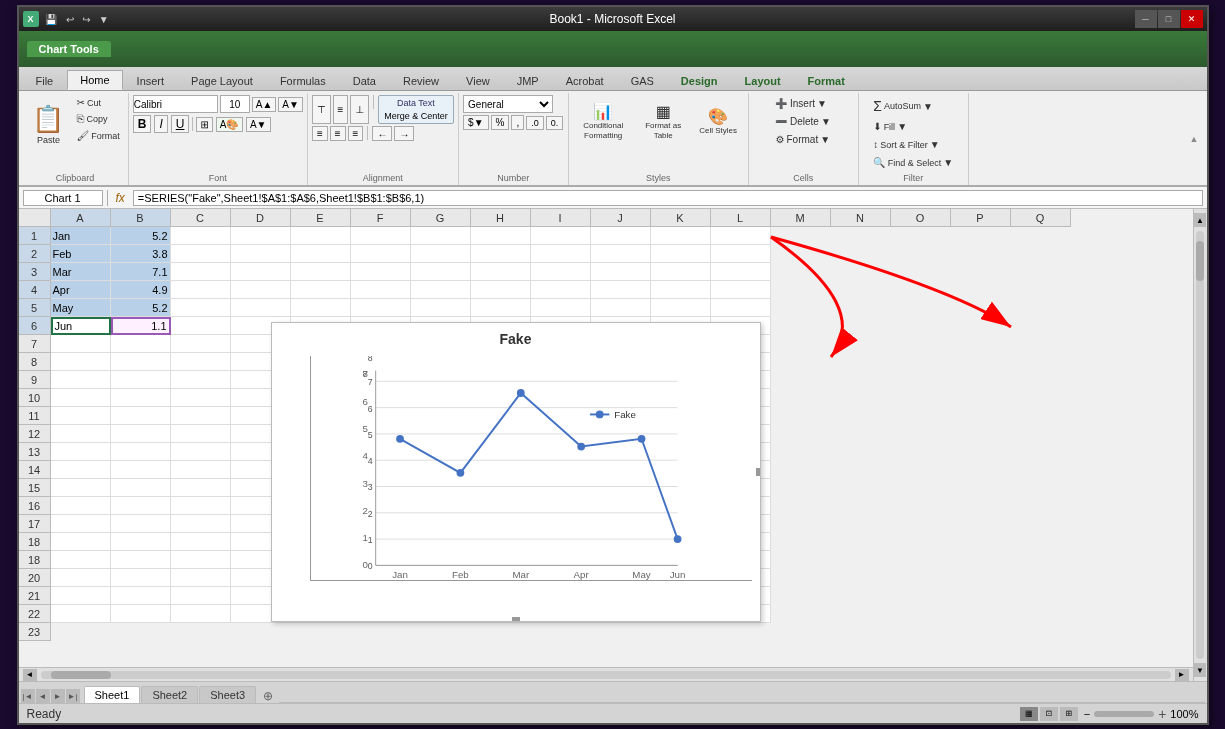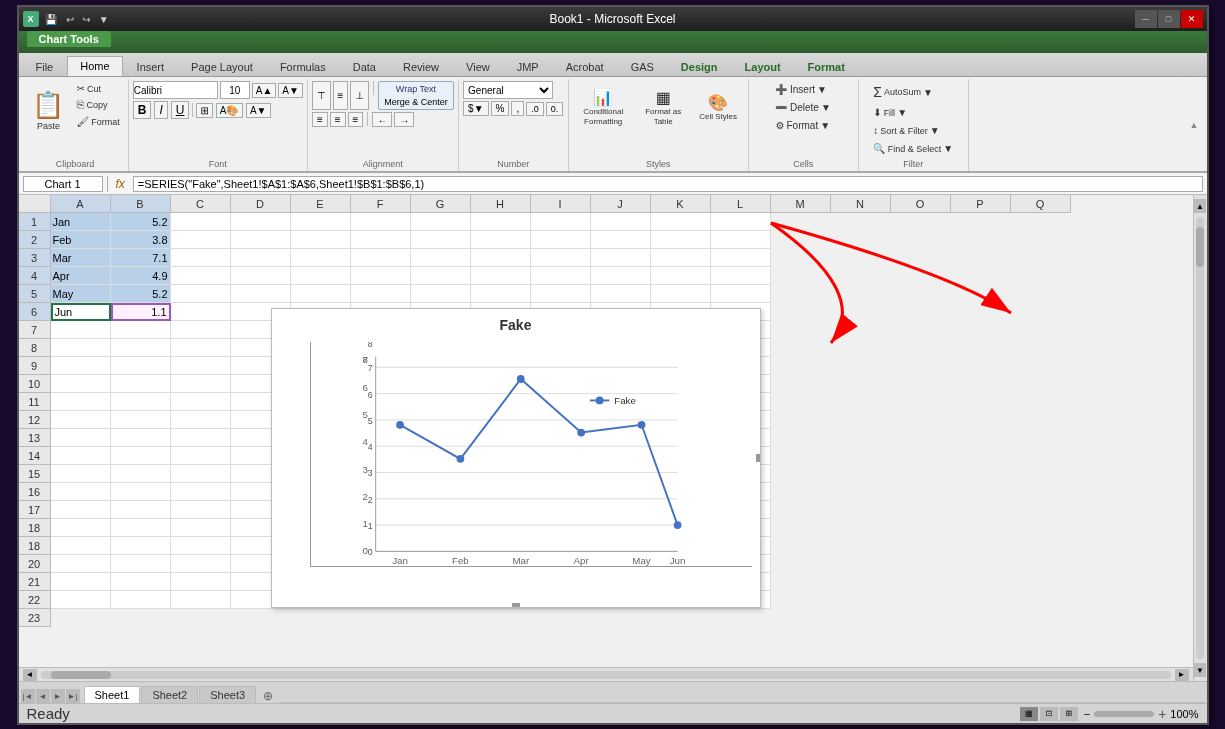--- a/index.html
+++ b/index.html
@@ -13,21 +13,21 @@
     .title-bar-left { display: flex; align-items: center; gap: 4px; }
     .title-icon { width: 16px; height: 16px; background: #4a7; border-radius: 2px; display: flex; align-items: center; justify-content: center; color: white; font-size: 9px; font-weight: bold; }
     .quick-access { display: flex; gap: 2px; }
     .qa-btn { background: none; border: none; color: #ccc; font-size: 10px; cursor: pointer; padding: 1px 3px; }
     .title-text { color: #fff; font-size: 12px; position: absolute; left: 50%; transform: translateX(-50%); }
     .window-controls { display: flex; gap: 1px; }
     .win-btn { width: 22px; height: 18px; background: #555; border: none; color: #ccc; font-size: 9px; cursor: pointer; display: flex; align-items: center; justify-content: center; }
     .win-btn.close { background: #c00; color: #fff; }
 
     
-    .chart-tools-bar { background: linear-gradient(to bottom, #3a7a3a, #2d5a2d); height: 22px; display: flex; align-items: flex-start; padding: 0 8px; flex-shrink: 0; }
+    .chart-tools-bar { background: linear-gradient(to bottom, #3a7a3a, #2d5a2d); height: 36px; display: flex; align-items: center; padding: 0 8px; flex-shrink: 0; }
     .chart-tools-label { color: #fff; font-size: 11px; font-weight: bold; padding: 2px 12px; background: #4a9a4a; border-radius: 3px 3px 0 0; }
 
     
     .ribbon-tabs { background: linear-gradient(to bottom, #d8d8d8, #c8c8c8); height: 24px; display: flex; align-items: flex-end; padding: 0 4px; flex-shrink: 0; border-bottom: 1px solid #999; }
     .ribbon-tab { padding: 3px 12px; font-size: 11px; cursor: pointer; color: #333; border: 1px solid transparent; border-bottom: none; background: none; margin-right: 1px; }
     .ribbon-tab.active { background: #f0f0f0; border-color: #aaa; border-bottom: 1px solid #f0f0f0; color: #000; font-weight: 500; }
     .ribbon-tab.chart-tab { color: #2a6a2a; font-weight: bold; }
 
     
     .ribbon { background: #f0f0f0; border-bottom: 2px solid #aaa; display: flex; align-items: stretch; padding: 2px 4px 0; flex-shrink: 0; height: 96px; }
@@ -91,21 +91,21 @@
     
     .sheet-tab-bar { height: 22px; background: #d4d4d4; border-top: 1px solid #bbb; display: flex; align-items: flex-end; padding: 0 2px; flex-shrink: 0; }
     .sheet-nav { display: flex; gap: 1px; margin-right: 4px; align-items: center; }
     .sheet-nav-btn { width: 14px; height: 14px; background: #bbb; border: none; cursor: pointer; font-size: 8px; display: flex; align-items: center; justify-content: center; color: #555; }
     .sheet-tab { padding: 2px 10px; font-size: 11px; cursor: pointer; border: 1px solid #bbb; border-bottom: none; background: #c8c8c8; color: #333; margin-right: 1px; border-radius: 2px 2px 0 0; }
     .sheet-tab.active { background: white; color: #000; font-weight: 500; }
     .sheet-add { width: 14px; height: 14px; background: none; border: none; cursor: pointer; font-size: 12px; color: #666; margin-left: 4px; }
 
     
     .status-bar { height: 20px; background: #d4d4d4; border-top: 1px solid #bbb; display: flex; align-items: center; justify-content: space-between; padding: 0 8px; flex-shrink: 0; }
-    .status-left { font-size: 15px; color: #333; }
+    .status-left { font-size: 12px; color: #333; }
     .status-right { display: flex; align-items: center; gap: 6px; }
     .view-btns { display: flex; gap: 2px; }
     .view-btn { width: 18px; height: 14px; background: #bbb; border: none; cursor: pointer; font-size: 8px; display: flex; align-items: center; justify-content: center; }
     .zoom-control { display: flex; align-items: center; gap: 4px; font-size: 11px; }
     .zoom-slider { width: 60px; height: 6px; background: #aaa; border-radius: 3px; }
     .zoom-plus { font-size: 14px; cursor: pointer; color: #555; }
 
     
     .styles-group { min-width: 180px; }
     .cells-group { min-width: 110px; }
@@ -236,21 +236,21 @@
     </div>
 
     <div class="ribbon-group" style="min-width:150px">
       <div class="ribbon-group-content" style="flex-direction:column;gap:2px">
         <div style="display:flex;gap:2px">
           <button style="padding:1px 4px;cursor:pointer;border:1px solid #aaa;background:#f5f5f5;font-size:10px">⊤</button>
           <button style="padding:1px 4px;cursor:pointer;border:1px solid #aaa;background:#f5f5f5;font-size:10px">≡</button>
           <button style="padding:1px 4px;cursor:pointer;border:1px solid #aaa;background:#f5f5f5;font-size:10px">⊥</button>
           <span style="width:1px;height:14px;background:#bbb;display:inline-block;margin:0 2px"></span>
           <div class="wrap-text-area" style="display:flex;flex-direction:column;gap:1px">
-            <button style="padding:1px 4px;cursor:pointer;border:none;background:transparent;font-size:9px;color:#336;font-weight:500">Wrap Text</button>
+            <button style="padding:1px 4px;cursor:pointer;border:none;background:transparent;font-size:9px;color:#336;font-weight:500">Data Text</button>
             <button style="padding:1px 4px;cursor:pointer;border:none;background:transparent;font-size:9px">Merge &amp; Center</button>
           </div>
         </div>
         <div style="display:flex;gap:2px">
           <button style="padding:1px 4px;cursor:pointer;border:1px solid #aaa;background:#f5f5f5;font-size:10px">≡</button>
           <button style="padding:1px 4px;cursor:pointer;border:1px solid #aaa;background:#f5f5f5;font-size:10px">≡</button>
           <button style="padding:1px 4px;cursor:pointer;border:1px solid #aaa;background:#f5f5f5;font-size:10px">≡</button>
           <span style="width:1px;height:14px;background:#bbb;display:inline-block;margin:0 2px"></span>
           <button style="padding:1px 4px;cursor:pointer;border:1px solid #aaa;background:#f5f5f5;font-size:10px">←</button>
           <button style="padding:1px 4px;cursor:pointer;border:1px solid #aaa;background:#f5f5f5;font-size:10px">→</button>

